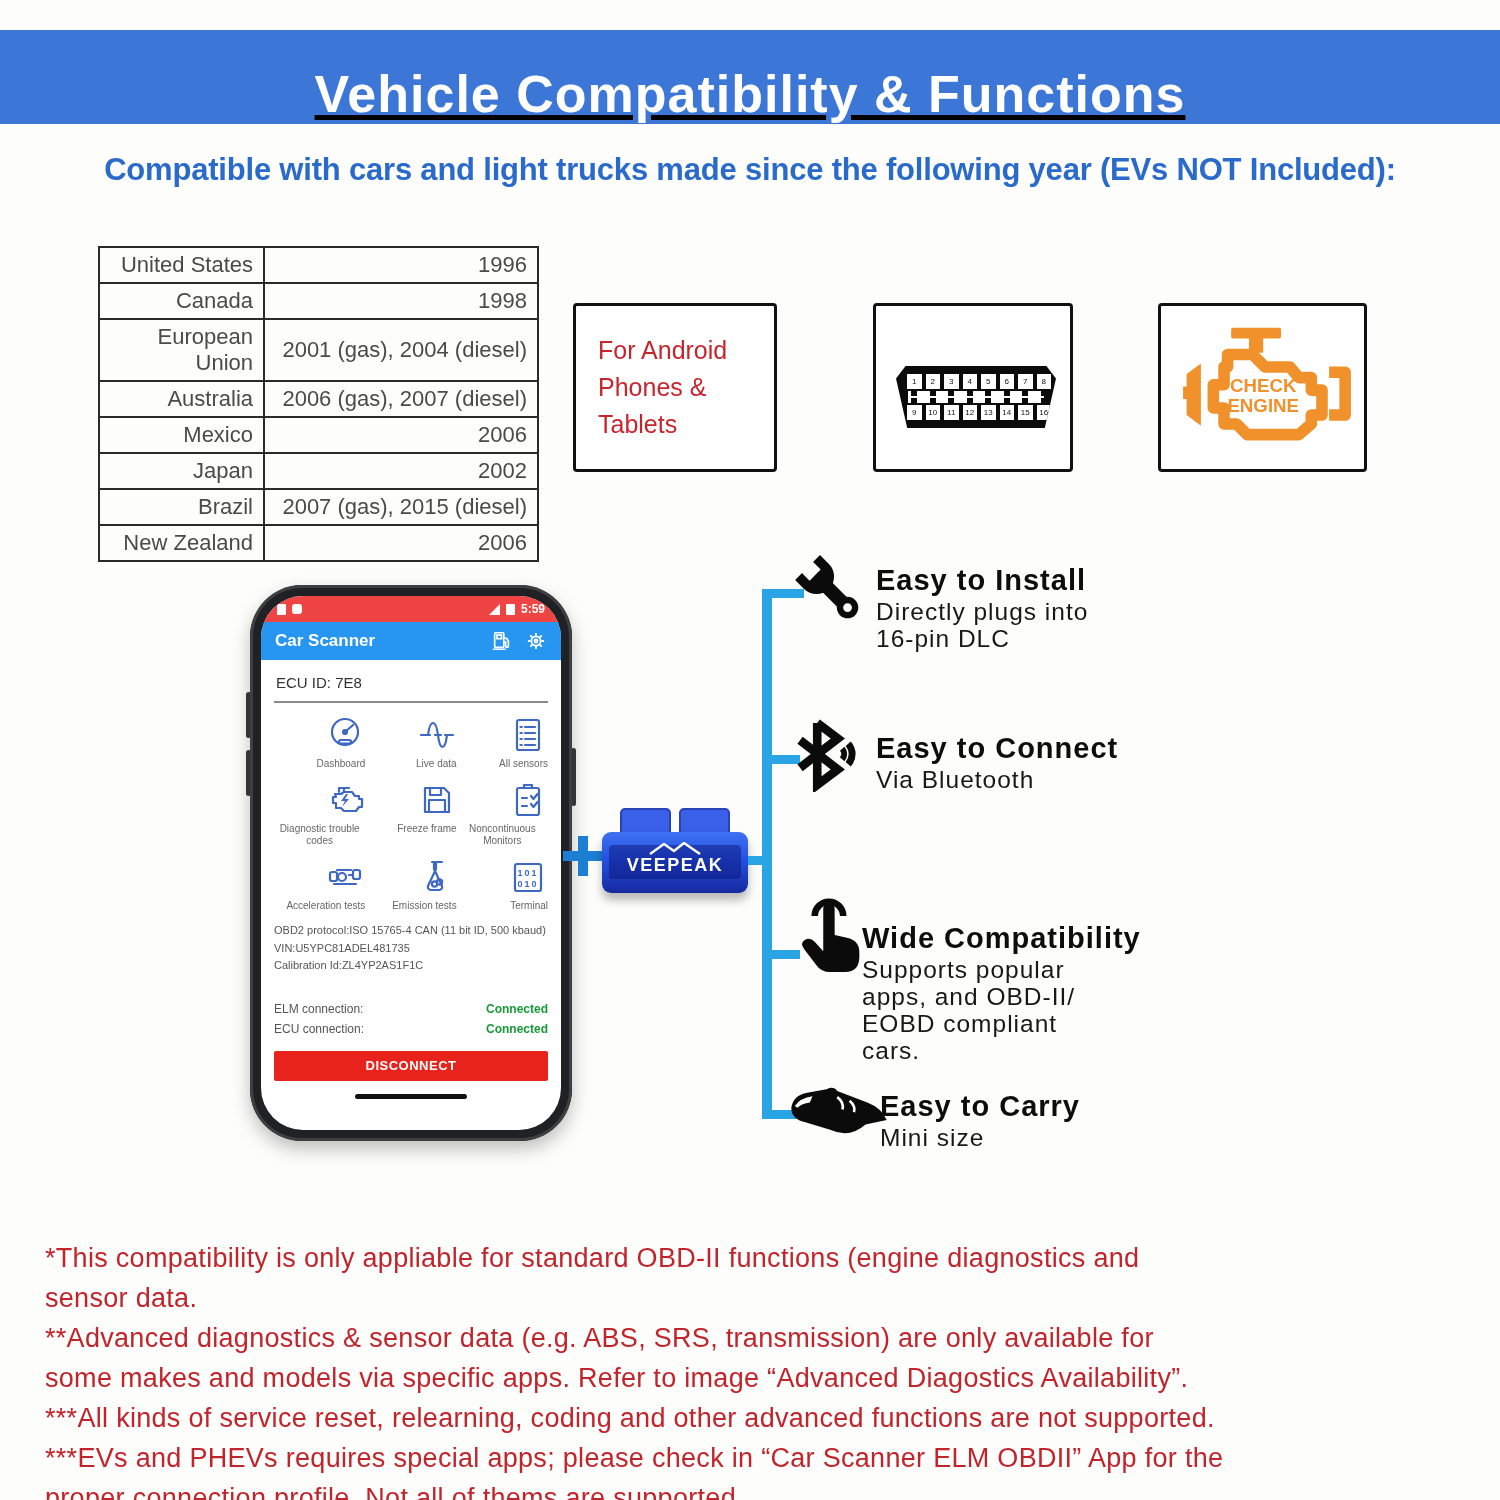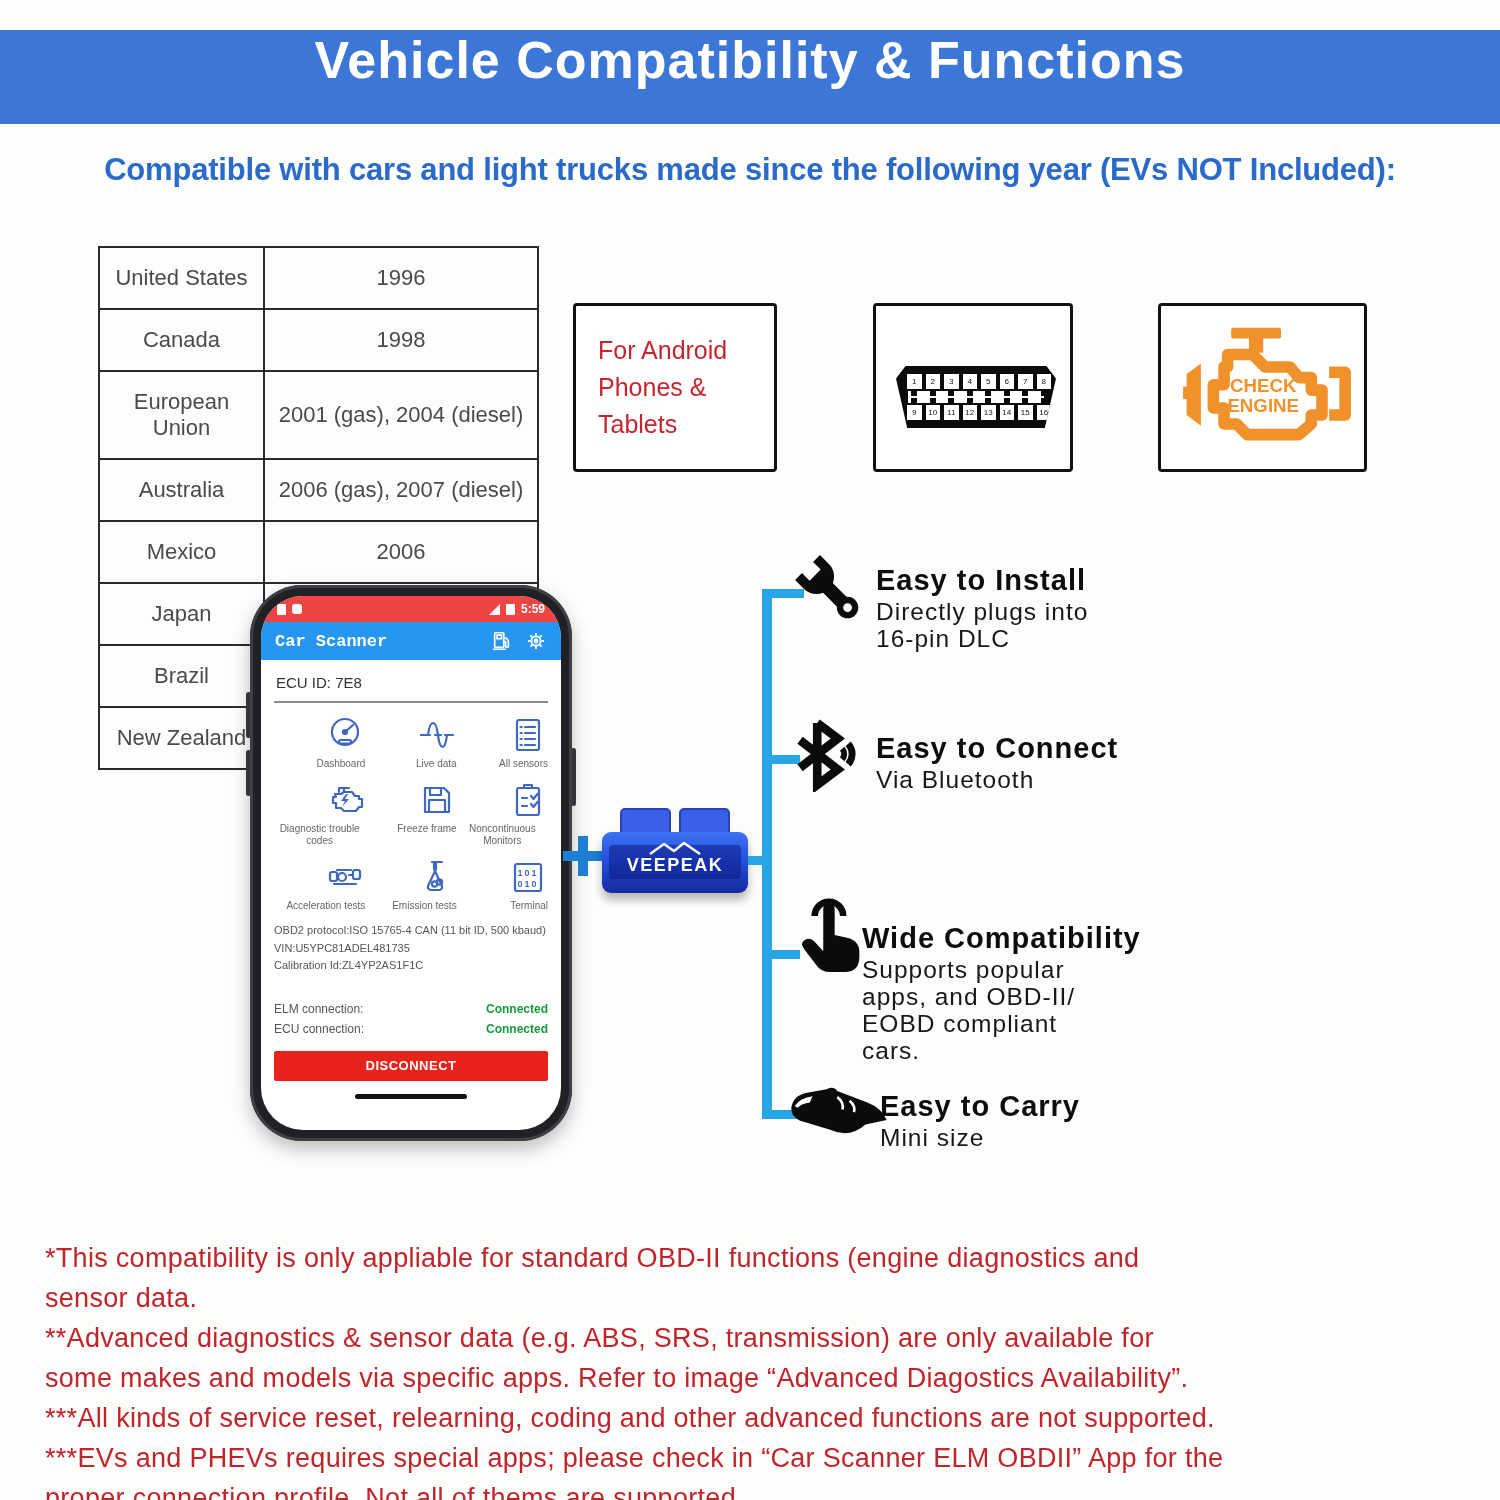--- a/index.html
+++ b/index.html
@@ -1,29 +1,29 @@
 <!DOCTYPE html>
 <html><head>
 <meta charset="utf-8">
 <style>
   * { box-sizing: border-box; margin: 0; padding: 0; }
   body { width: 1500px; height: 1500px; background: #fff; font-family: "Liberation Sans", sans-serif; }
   #canvas { position: relative; width: 1500px; height: 1500px; background: #fdfdfb; overflow: hidden; }
 
   
   .header-bar { position: absolute; left: 0; top: 30px; width: 1500px; height: 94px;
-    background: #3c76d6; display: flex; align-items: flex-start; justify-content: center; }
+    background: #3c76d6; display: flex; align-items: flex-end; justify-content: center; text-decoration: underline; }
   .header-title { color: #fff; font-size: 52px; font-weight: 800; letter-spacing: 1px; }
   .subtitle { position: absolute; left: 0; top: 152px; width: 1500px; text-align: center;
     color: #2a6acb; font-size: 31px; font-weight: 700; letter-spacing: -0.2px; }
 
   
   table.compat { position: absolute; left: 98px; top: 246px; border-collapse: collapse; background: #fdfdfb; }
-  table.compat td { border: 2px solid #2b2b2b; font-size: 22px; color: #4a4a4a; text-align: center;
-    height: 34px; padding: 17px 10px; }
+  table.compat td { border: 2px solid #2b2b2b; font-size: 22px; color: #4a4a4a; text-align: right;
+    height: 34px; padding: 4px 10px; }
   table.compat td.c1 { width: 165px; }
   table.compat td.c2 { width: 274px; }
 
   
   .badge-box { position: absolute; top: 303px; height: 169px; background: #fff; border: 3px solid #111;
     border-radius: 4px; }
   .android-box { left: 573px; width: 204px; display: flex; flex-direction: column; justify-content: center;
     padding-left: 22px; }
   .android-box div { color: #c7252e; font-size: 25px; line-height: 37px; }
   .obd-box { left: 873px; width: 200px; }
@@ -48,21 +48,21 @@
   .screen { width: 300px; height: 534px; background: #fff; border-radius: 42px; overflow: hidden;
     display: flex; flex-direction: column; }
   .statusbar { height: 26px; background: #ef4444; display: flex; align-items: center;
     justify-content: space-between; padding: 0 16px; flex: none; }
   .sb-left, .sb-right { display: flex; align-items: center; gap: 6px; }
   .sb-sq { width: 9px; height: 11px; background: #fff; border-radius: 1px; }
   .sb-dot { width: 10px; height: 10px; background: #fff; border-radius: 3px; }
   .sb-time { color: #fff; font-size: 12px; font-weight: 700; }
   .sb-tri { width: 0; height: 0; border-left: 11px solid transparent; border-bottom: 11px solid #fff; }
   .appbar { height: 38px; background: #2696f0; display: flex; align-items: center; padding: 0 14px; flex: none; }
-  .app-title { color: #fff; font-size: 17px; font-weight: 700; flex: 1; font-family: Liberation Mono, monospace; }
+  .app-title { color: #fff; font-size: 17px; font-weight: 700; flex: 1; }
   .appbar svg { margin-left: 12px; }
   .app-content { flex: 1; padding: 10px 13px 0 13px; display: flex; flex-direction: column; }
   .ecu-row { font-size: 15px; color: #333; padding: 4px 2px 10px 2px; border-bottom: 2px solid #8a8a8a; }
   .app-grid { margin-top: 12px; display: grid; grid-template-columns: 1fr 1fr 1fr; row-gap: 10px; }
   .gcell { display: flex; flex-direction: column; align-items: flex-end; text-align: center; }
   .gcell svg { width: 40px; height: 40px; stroke: #3f68c2; stroke-width: 2.2; fill: none; stroke-linecap: round; stroke-linejoin: round; }
   .glabel { margin-top: 3px; font-size: 10px; color: #666; line-height: 12px; max-width: 92px; }
   .info-rows { margin-top: 10px; }
   .irow { display: flex; font-size: 11px; color: #555; line-height: 17.5px; }
   .irow .ival { text-align: right; white-space: nowrap; }

